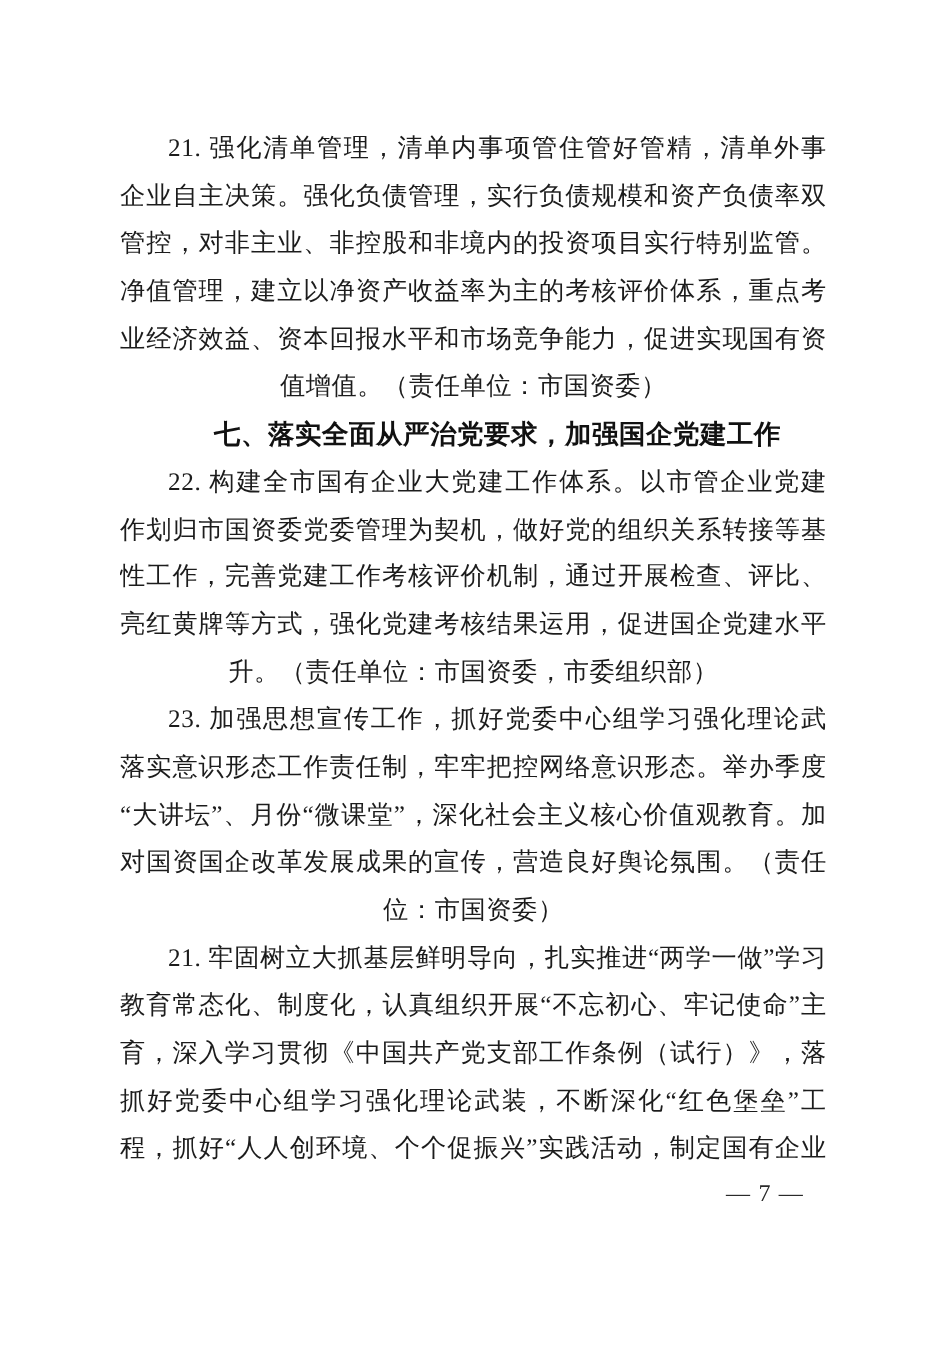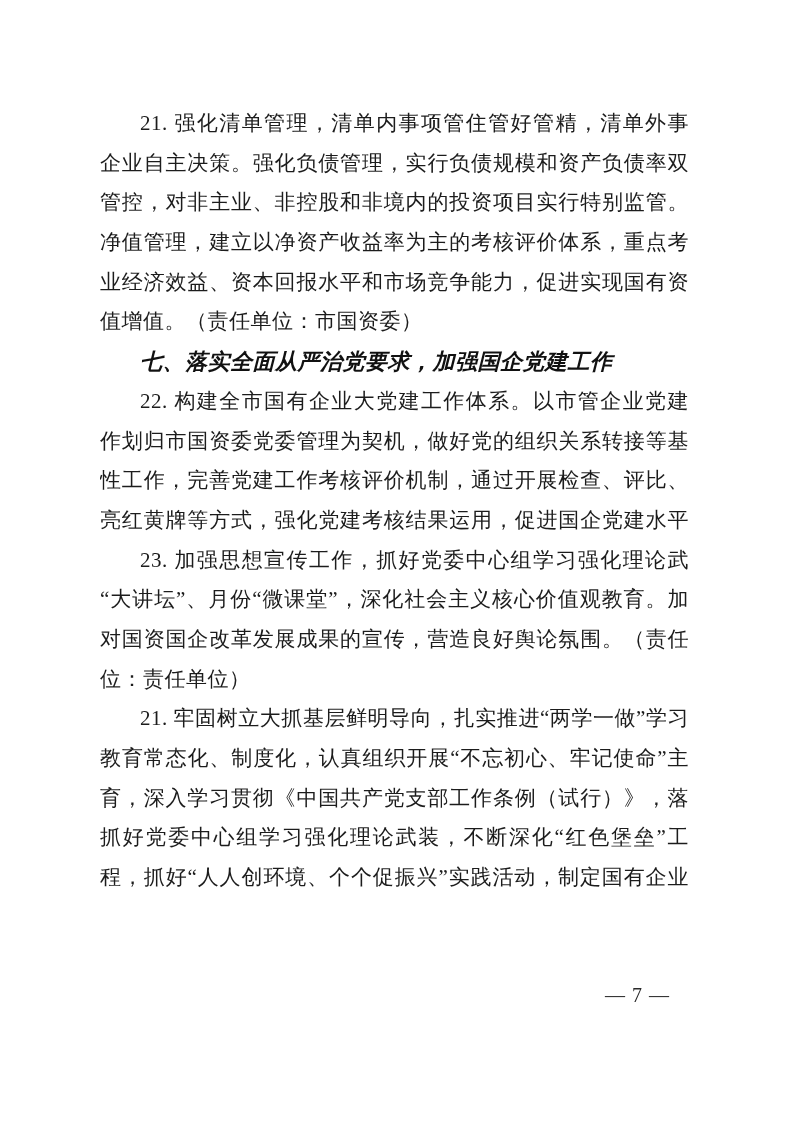--- a/index.html
+++ b/index.html
@@ -22,35 +22,34 @@
     width: 589px;
     color: #1c1c1c;
   }
   .para { margin: 0; padding: 0; }
   .ln {
     height: 39.7px;
     line-height: 39.7px;
     font-size: 21px;
     letter-spacing: 0.5px;
     overflow: hidden;
-    text-align: left;
+    text-align: center;
   }
   .just {
     text-align: justify;
     text-align-last: justify;
   }
   .ind {
     padding-left: 40px;
   }
   .head {
     font-family: "Liberation Sans", sans-serif;
     font-weight: bold;
     font-size: 22px;
     color: #111111;
-    font-style: italic;
   }
   .page-number {
     position: absolute;
     top: 981px;
     right: 123px;
     height: 28px;
     line-height: 28px;
     font-size: 20px;
     color: #2a2a2a;
     font-family: "Liberation Serif", serif;
@@ -75,27 +74,29 @@
 
     <div class="para">
       <div class="ln ind head">七、落实全面从严治党要求，加强国企党建工作</div>
     </div>
 
     <div class="para">
       <div class="ln ind just">22. 构建全市国有企业大党建工作体系。以市管企业党建工</div>
       <div class="ln just">作划归市国资委党委管理为契机，做好党的组织关系转接等基础</div>
       <div class="ln just">性工作，完善党建工作考核评价机制，通过开展检查、评比、通报、</div>
       <div class="ln just">亮红黄牌等方式，强化党建考核结果运用，促进国企党建水平提</div>
+      <div class="ln">升。（责任单位：市国资委，市委组织部）</div>
     </div>
 
     <div class="para">
       <div class="ln ind just">23. 加强思想宣传工作，抓好党委中心组学习强化理论武装，</div>
+      <div class="ln just">落实意识形态工作责任制，牢牢把控网络意识形态。举办季度</div>
       <div class="ln just">“大讲坛”、月份“微课堂”，深化社会主义核心价值观教育。加强</div>
       <div class="ln just">对国资国企改革发展成果的宣传，营造良好舆论氛围。（责任单</div>
-      <div class="ln">位：责任单位）</div>
+      <div class="ln">位：市国资委）</div>
     </div>
 
     <div class="para">
       <div class="ln ind just">21. 牢固树立大抓基层鲜明导向，扎实推进“两学一做”学习</div>
       <div class="ln just">教育常态化、制度化，认真组织开展“不忘初心、牢记使命”主题教</div>
       <div class="ln just">育，深入学习贯彻《中国共产党支部工作条例（试行）》，落细落实</div>
       <div class="ln just">抓好党委中心组学习强化理论武装，不断深化“红色堡垒”工</div>
       <div class="ln just">程，抓好“人人创环境、个个促振兴”实践活动，制定国有企业基层</div>
     </div>
 

